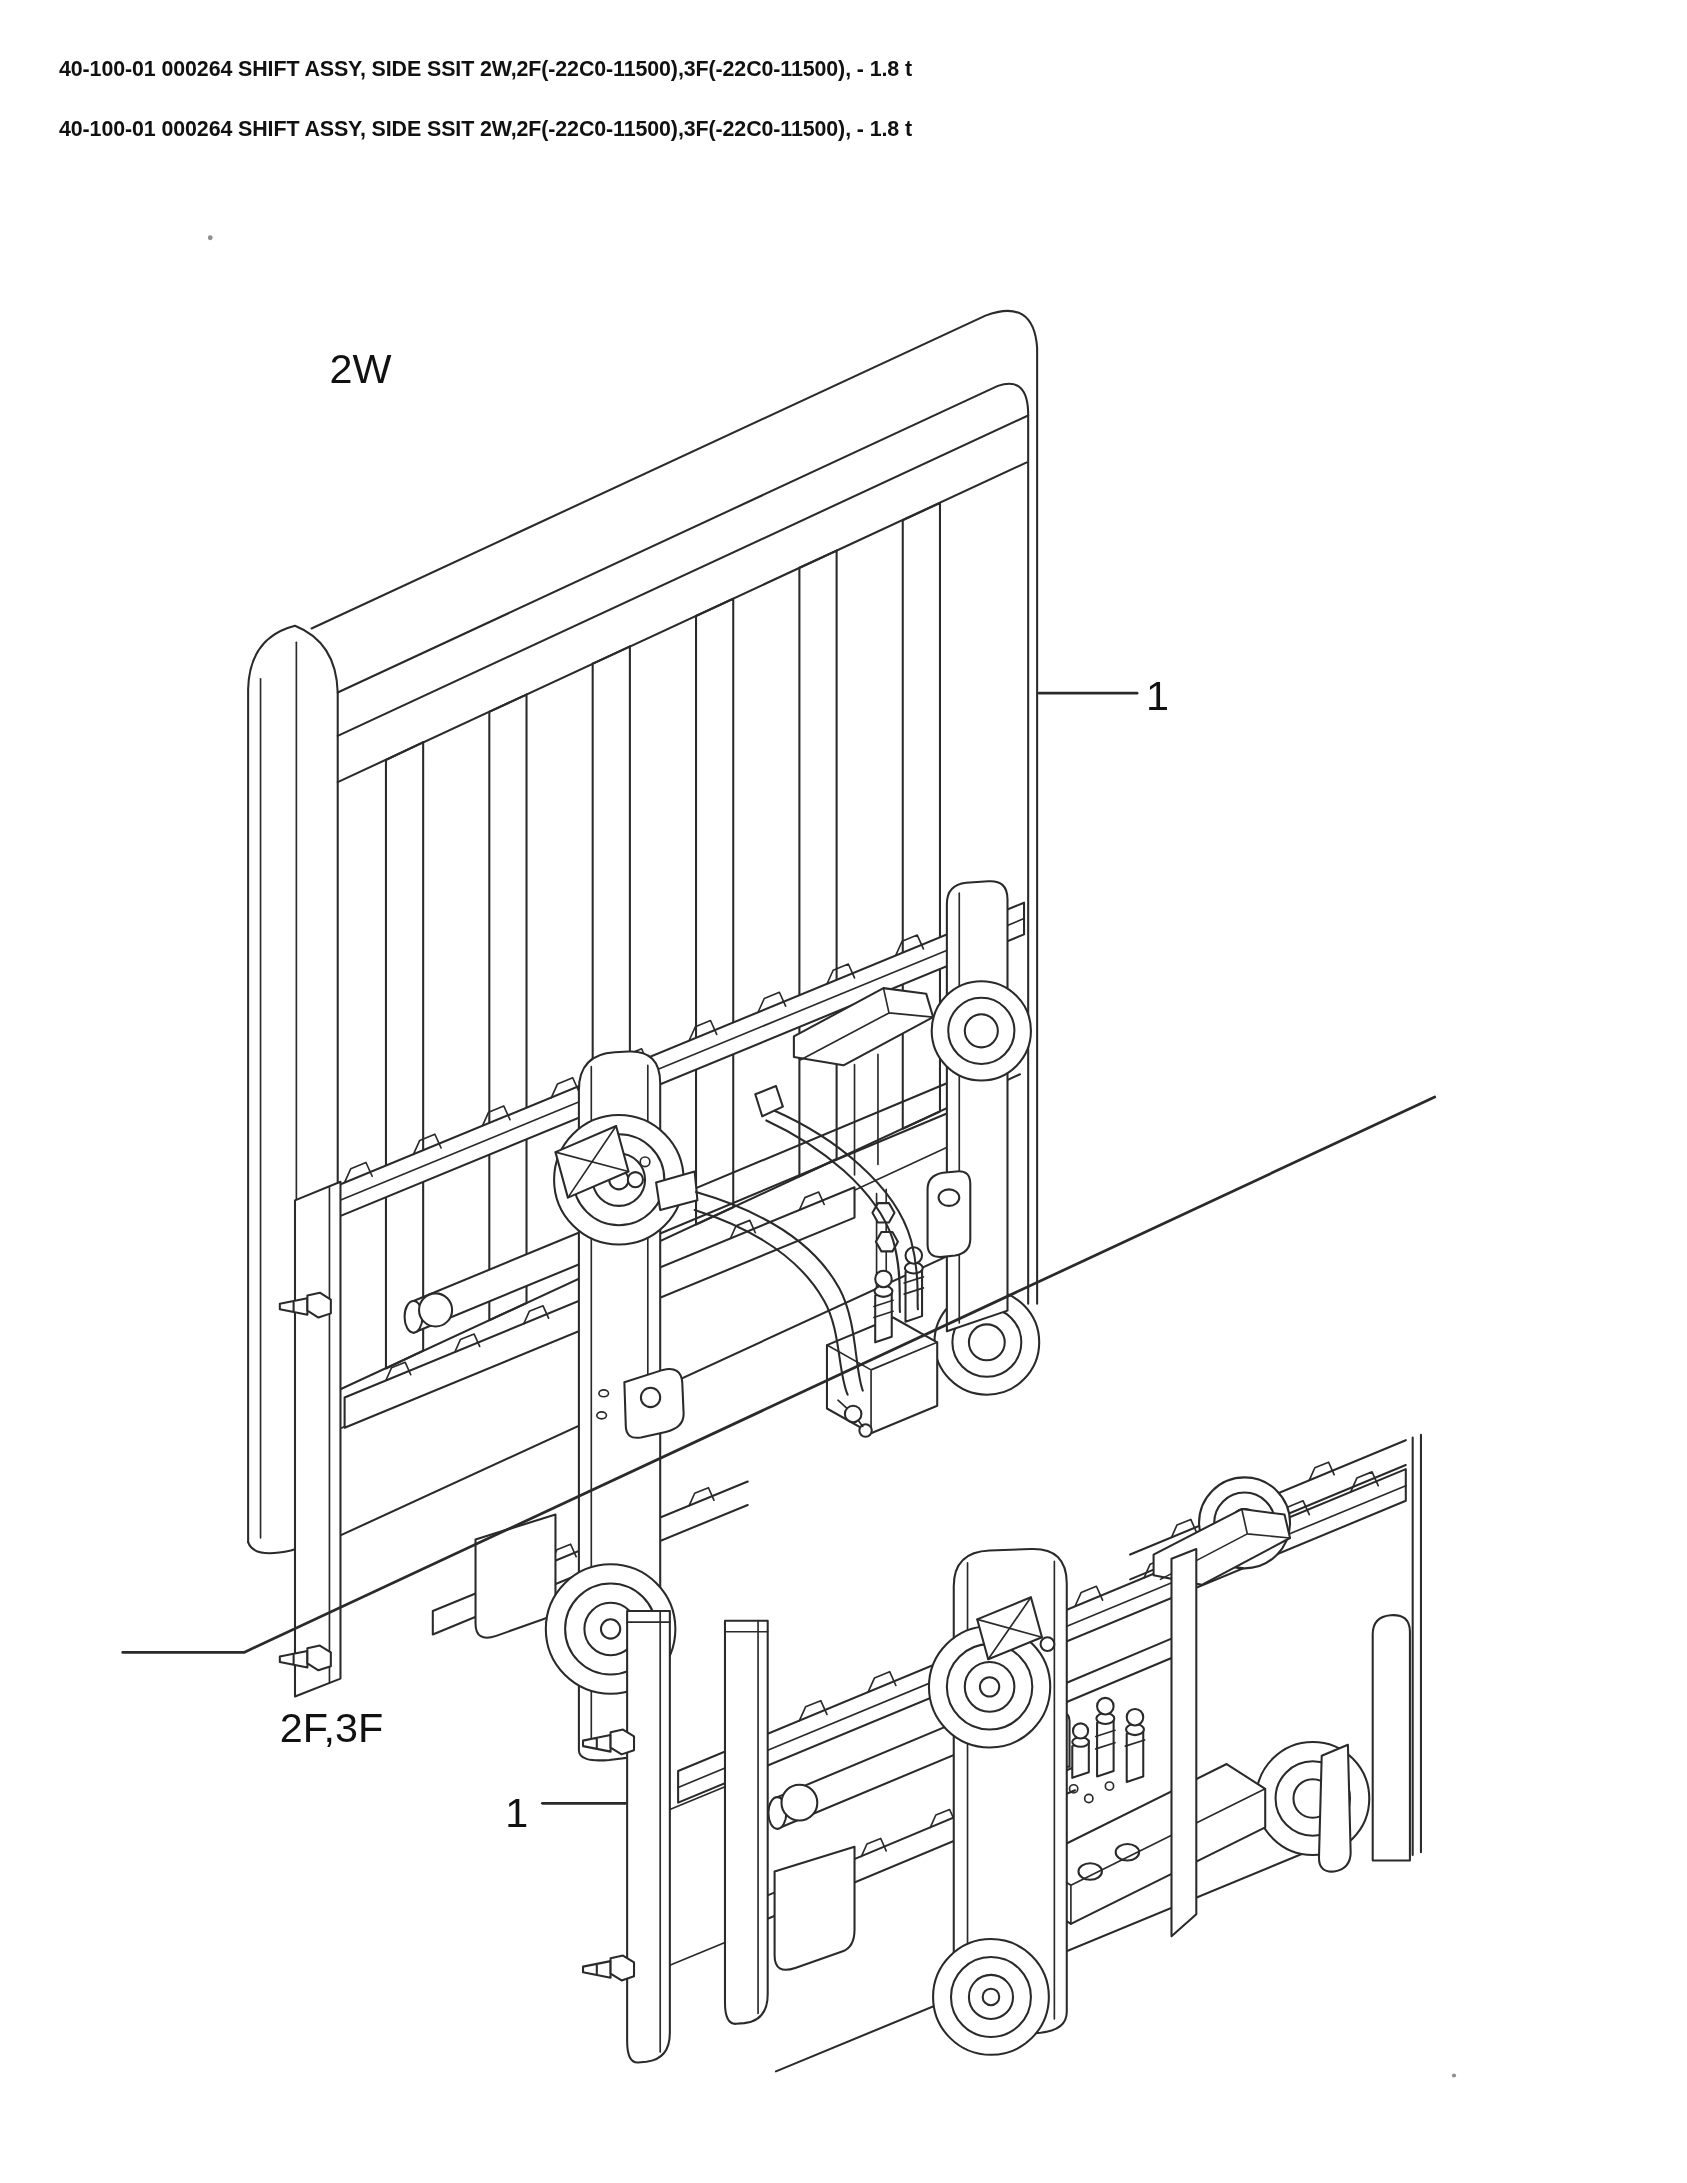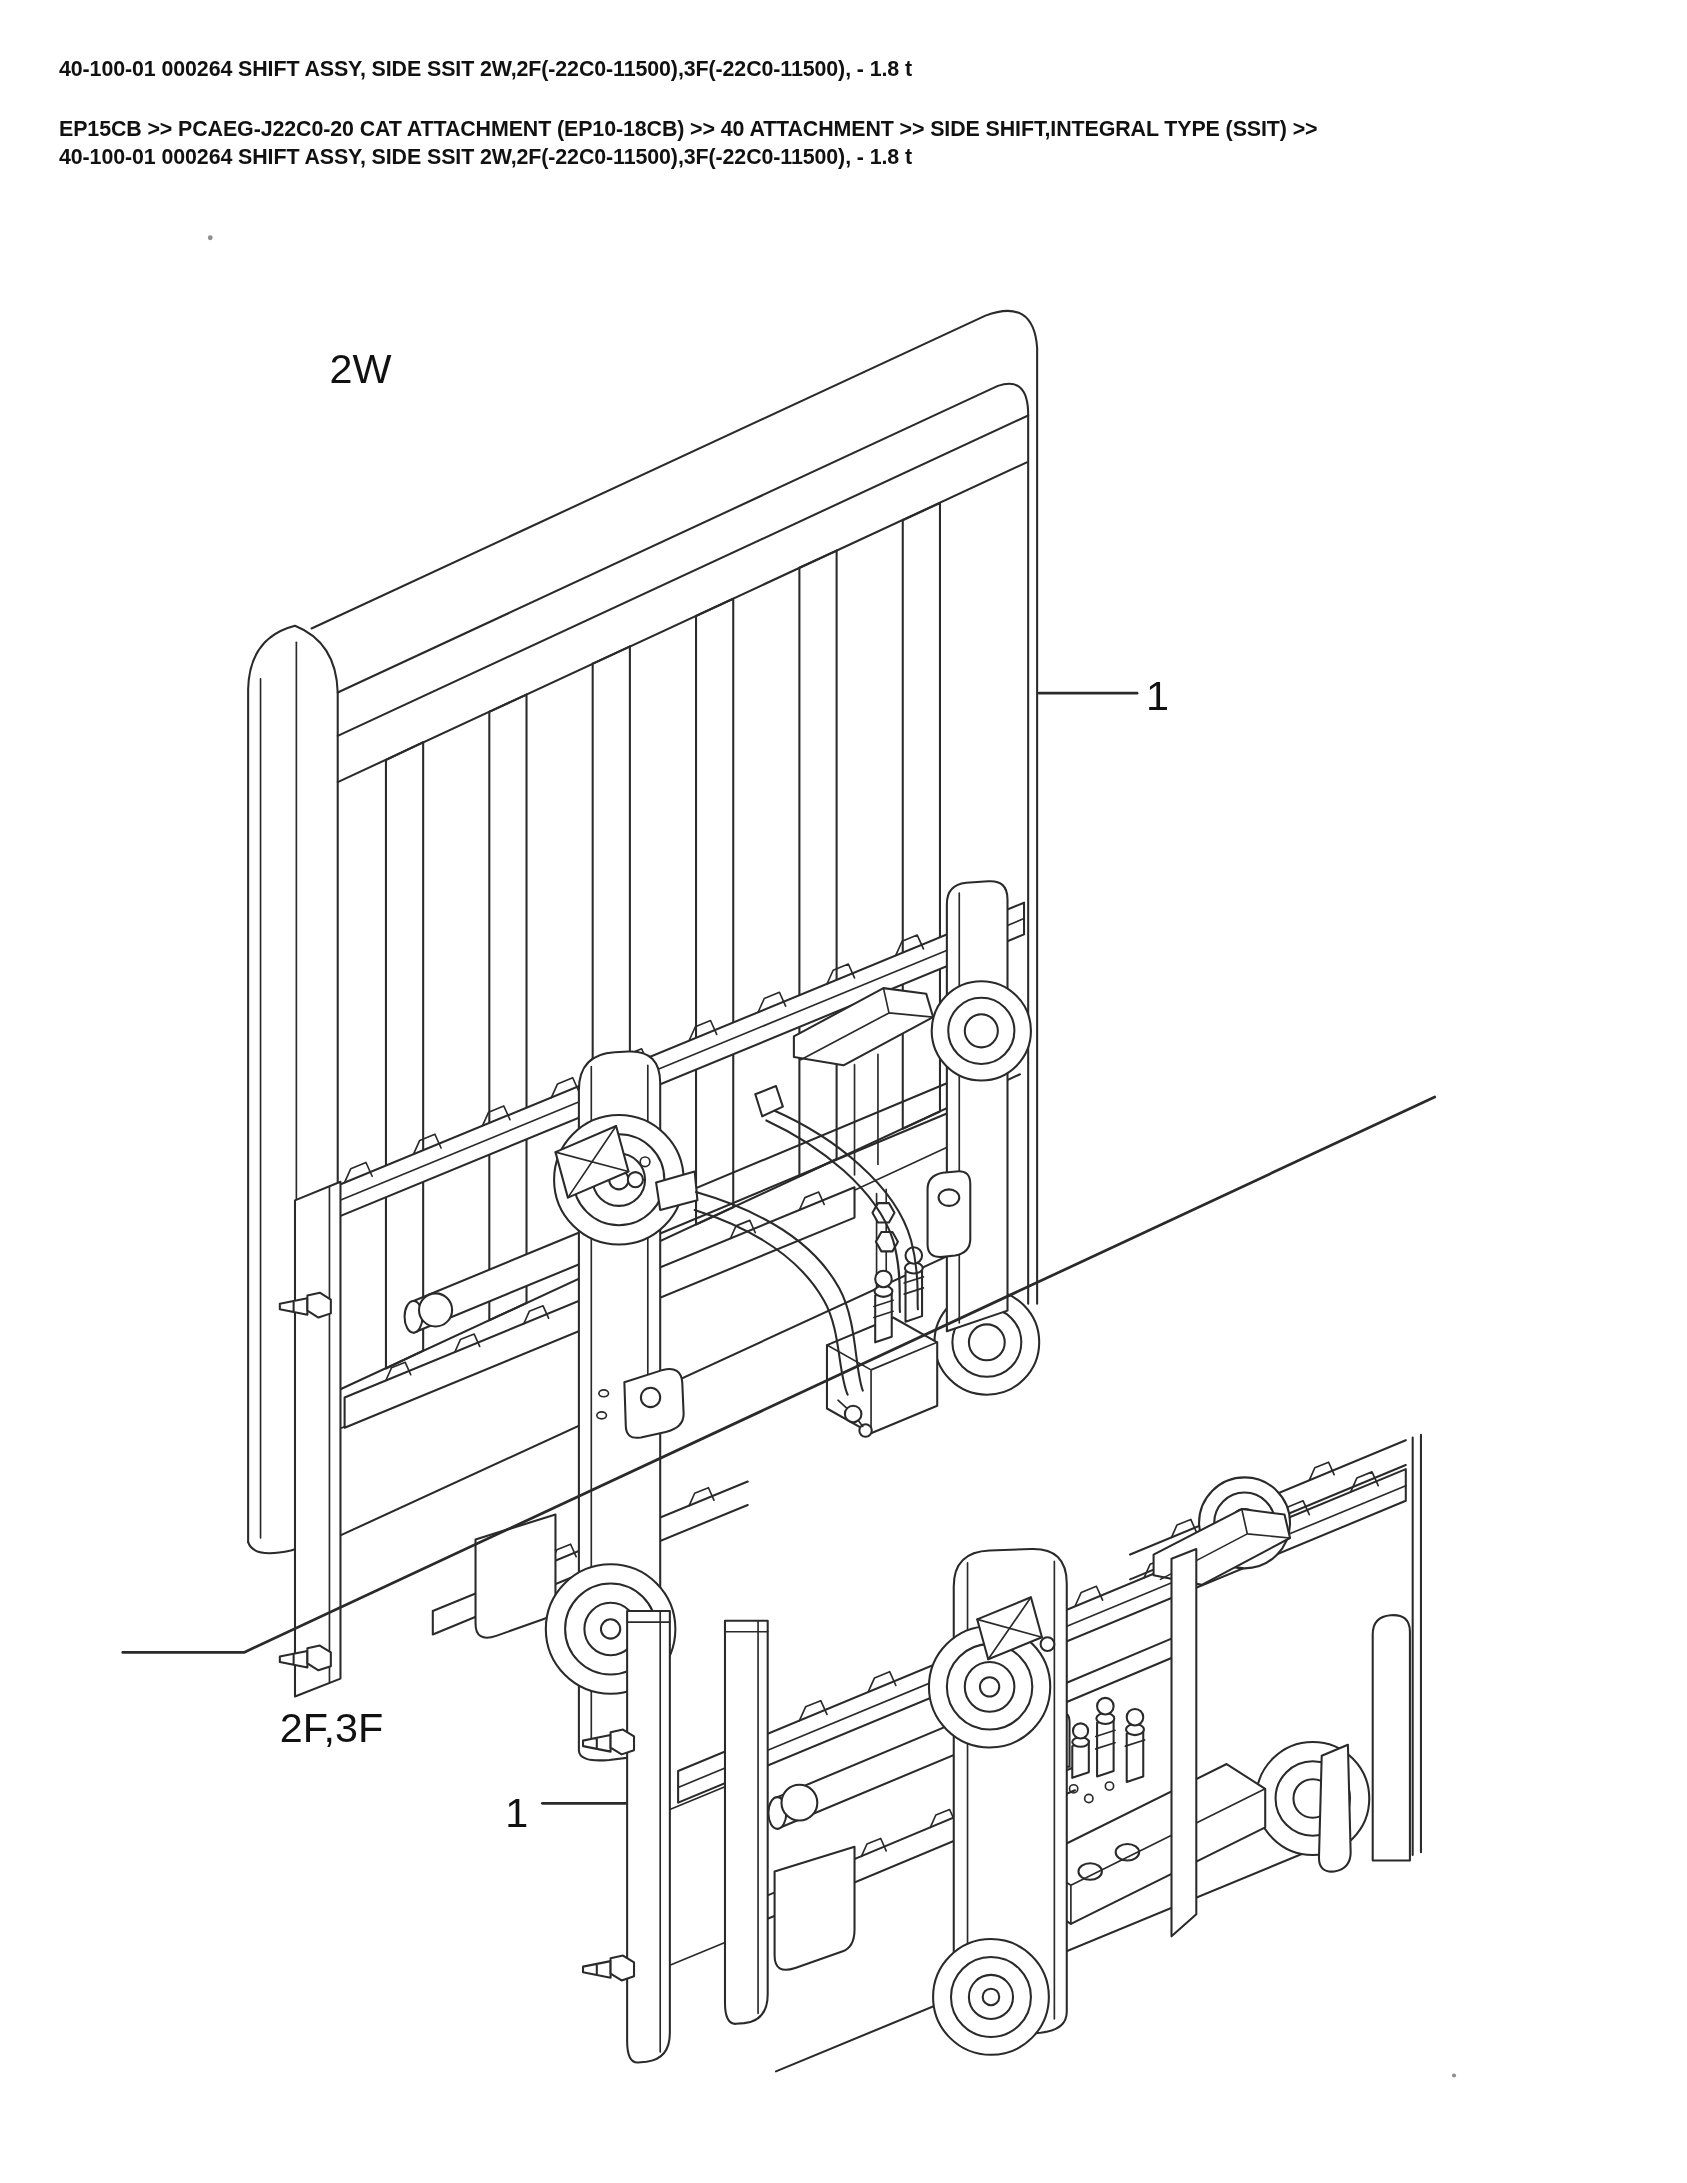--- a/index.html
+++ b/index.html
@@ -29,21 +29,20 @@
   .thick { stroke-width:4; }
   .dot { fill:#8f8f8f; stroke:none; }
   text.lbl { font-size:60px; fill:var(--text); stroke:none; font-family:"Liberation Sans", sans-serif; }
 </style>
 </head>
 <body>
 
 <header>
   <div class="hdr-title">40-100-01 000264 SHIFT ASSY, SIDE SSIT 2W,2F(-22C0-11500),3F(-22C0-11500), - 1.8 t</div>
   <div class="hdr-crumb">
-    <div>EP15CB &gt;&gt; PCAEG-J22C0-20 CAT ATTACHMENT (EP10-18CB) &gt;&gt; 40 ATTACHMENT &gt;&gt; SIDE SHIFT,INTEGRAL TYPE (SSIT) &gt;&gt;</div>
     <div>40-100-01 000264 SHIFT ASSY, SIDE SSIT 2W,2F(-22C0-11500),3F(-22C0-11500), - 1.8 t</div>
   </div>
 </header>
 
 <svg class="sheet" width="1687" height="2183" viewBox="0 0 2448 3168">
 
   <circle class="dot" cx="305" cy="345" r="3.5"></circle>
   <circle class="dot" cx="2110" cy="3012" r="3"></circle>
 
   <g>

